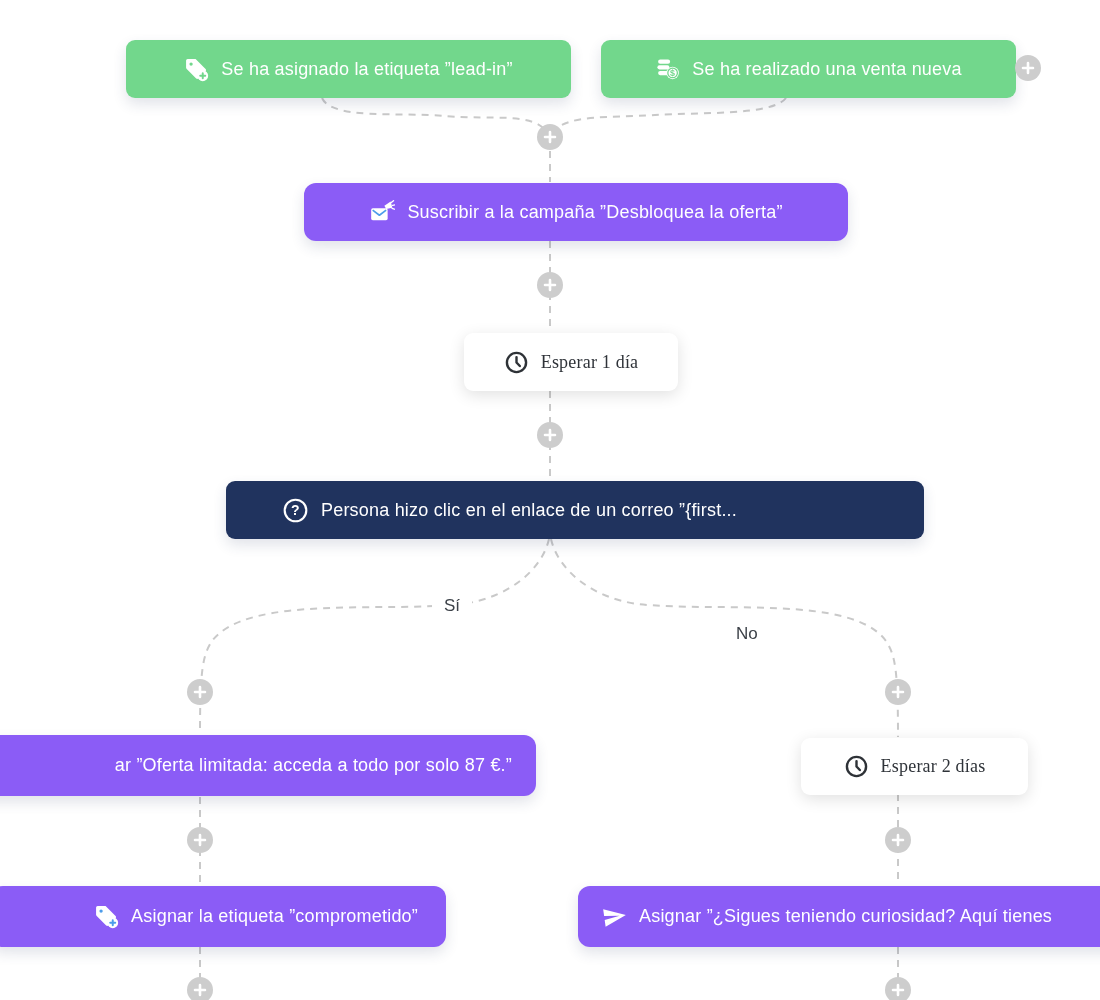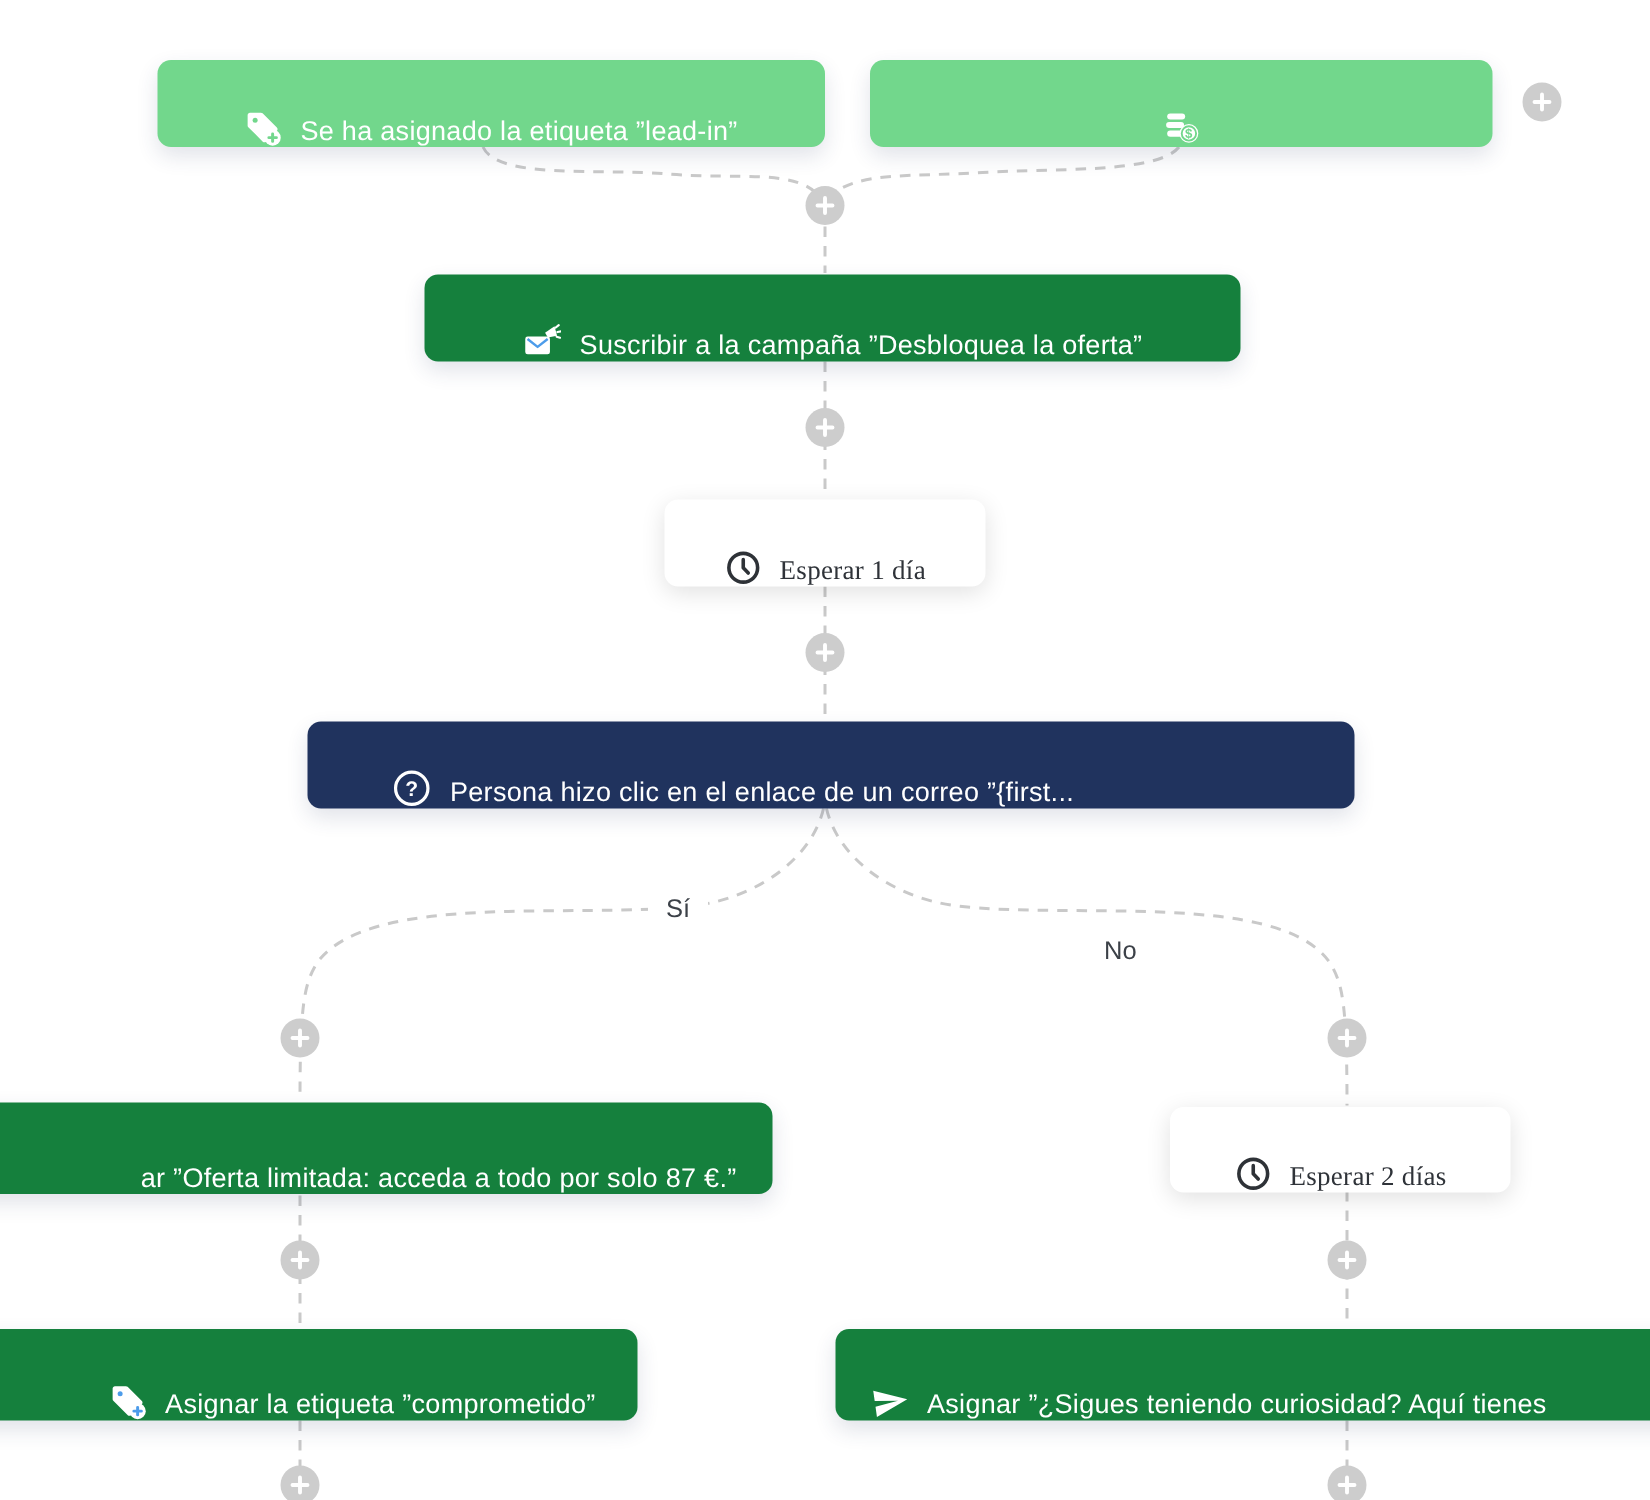--- a/index.html
+++ b/index.html
@@ -2,26 +2,26 @@
 <html><head>
 <meta charset="utf-8">
 <style>
   html,body{margin:0;padding:0;background:#fff;}
   #canvas{
     position:relative;width:1100px;height:1000px;overflow:hidden;background:#ffffff;
     font-family:"Liberation Sans",sans-serif;
   }
   svg.lines{position:absolute;left:0;top:0;z-index:1;}
   .node{
-    position:absolute;display:flex;align-items:flex-end;justify-content:center;gap:12px;
+    position:absolute;display:flex;align-items:center;justify-content:center;gap:12px;
     border-radius:9px;font-size:18px;letter-spacing:.2px;color:#fff;
-    box-shadow:0 6px 14px rgba(40,60,100,.14);z-index:2;white-space:nowrap;cursor:pointer;
+    box-shadow:0 6px 14px rgba(40,60,100,.14);z-index:2;white-space:nowrap;cursor:pointer;margin-left:21px;
   }
   .green{background:#72d78c;}
-  .blue{background:#15803d;}
+  .blue{background:#8b5cf6;border-radius:12px;}
   .navy{background:#20335e;}
   .white{background:#ffffff;color:#2f3339;font-weight:500;box-shadow:0 4px 16px rgba(0,0,0,.12);font-family:Liberation Serif, serif;}
   .icon{display:flex;align-items:center;justify-content:center;flex:0 0 auto;}
   .on-green{color:#72d78c;}
   .on-blue{color:#4d9cea;}
   .plus{
     position:absolute;width:26px;height:26px;border-radius:50%;background:#cdcdcd;
     display:flex;align-items:center;justify-content:center;z-index:3;cursor:pointer;border:none;padding:0;
   }
   .branch-label{
@@ -72,20 +72,21 @@
         <g fill="#fff">
           <rect x="3" y="2.5" width="11.5" height="3.9" rx="1.95"></rect>
           <rect x="2.3" y="8" width="11.5" height="3.9" rx="1.95"></rect>
           <rect x="3" y="13.5" width="11.5" height="3.9" rx="1.95"></rect>
         </g>
         <circle cx="16.9" cy="15.3" r="6" fill="#fff"></circle>
         <circle cx="16.9" cy="15.3" r="4.6" fill="none" stroke="currentColor" stroke-width="1.2"></circle>
         <text x="16.9" y="18.5" text-anchor="middle" font-size="8.5" font-weight="700" fill="currentColor" font-family="Liberation Sans, sans-serif">$</text>
       </svg>
     </span>
+    <span>Se ha realizado una venta nueva</span>
   </div>
 
   <button class="plus" style="left:1015px;top:55px;">
     <svg width="14" height="14" viewBox="0 0 14 14">
         <path d="M7 2v10M2 7h10" stroke="#fff" stroke-width="2.6" stroke-linecap="round"></path>
       </svg>
   </button>
 
   <button class="plus" style="left:537px;top:124px;">
     <svg width="14" height="14" viewBox="0 0 14 14">

